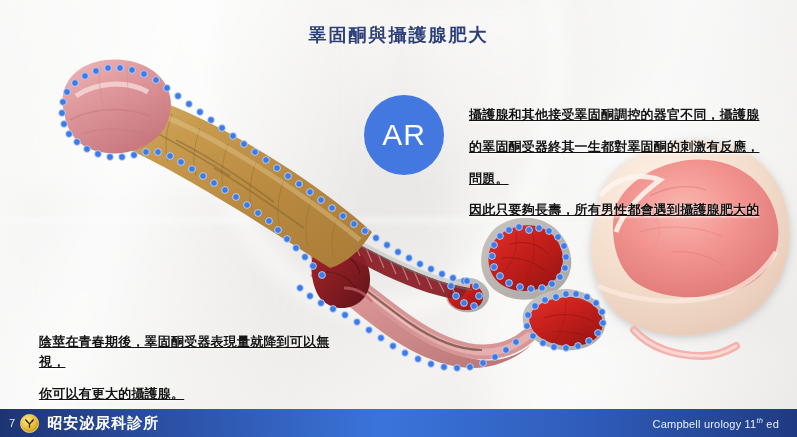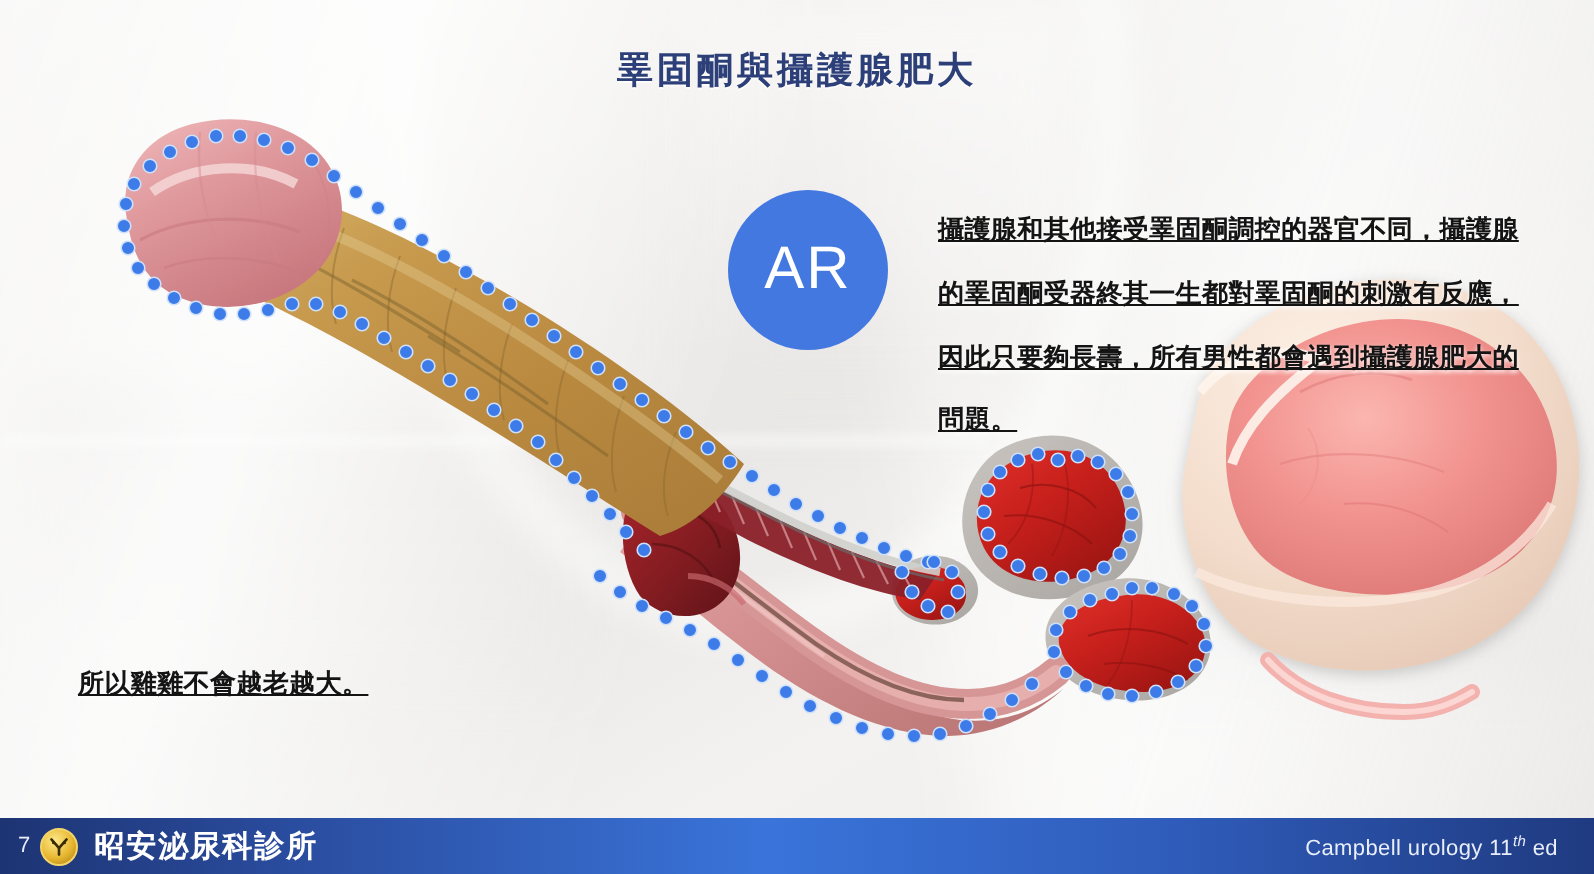--- a/index.html
+++ b/index.html
@@ -451,26 +451,27 @@
 
   <div class="title">睪固酮與攝護腺肥大</div>
 
   <div class="ar-badge">
     <span>AR</span>
   </div>
 
   <div class="copy copy-right">
     <p>攝護腺和其他接受睪固酮調控的器官不同，攝護腺</p>
     <p>的睪固酮受器終其一生都對睪固酮的刺激有反應，</p>
+    <p>問題。</p>
     <p>因此只要夠長壽，所有男性都會遇到攝護腺肥大的</p>
-    <p>問題。</p>
   </div>
 
   <div class="copy copy-left">
-    <p>所以雞雞不會越老越大。</p>
+    <p>陰莖在青春期後，睪固酮受器表現量就降到可以無視，</p>
+    <p>你可以有更大的攝護腺。</p>
   </div>
 
   <div class="footer">
     <span class="page-num">7</span>
     <span class="logo">
       <svg width="13" height="13" viewBox="0 0 24 24" aria-hidden="true">
         <path d="M5 5 L12 13 L19 5" stroke="#3a2c05" stroke-width="2.4" fill="none" stroke-linecap="round"></path>
         <path d="M12 13 L12 19" stroke="#3a2c05" stroke-width="2.4" stroke-linecap="round"></path>
         <circle cx="7" cy="8" r="1.5" fill="#3a2c05"></circle>
         <circle cx="17" cy="8" r="1.5" fill="#3a2c05"></circle>

